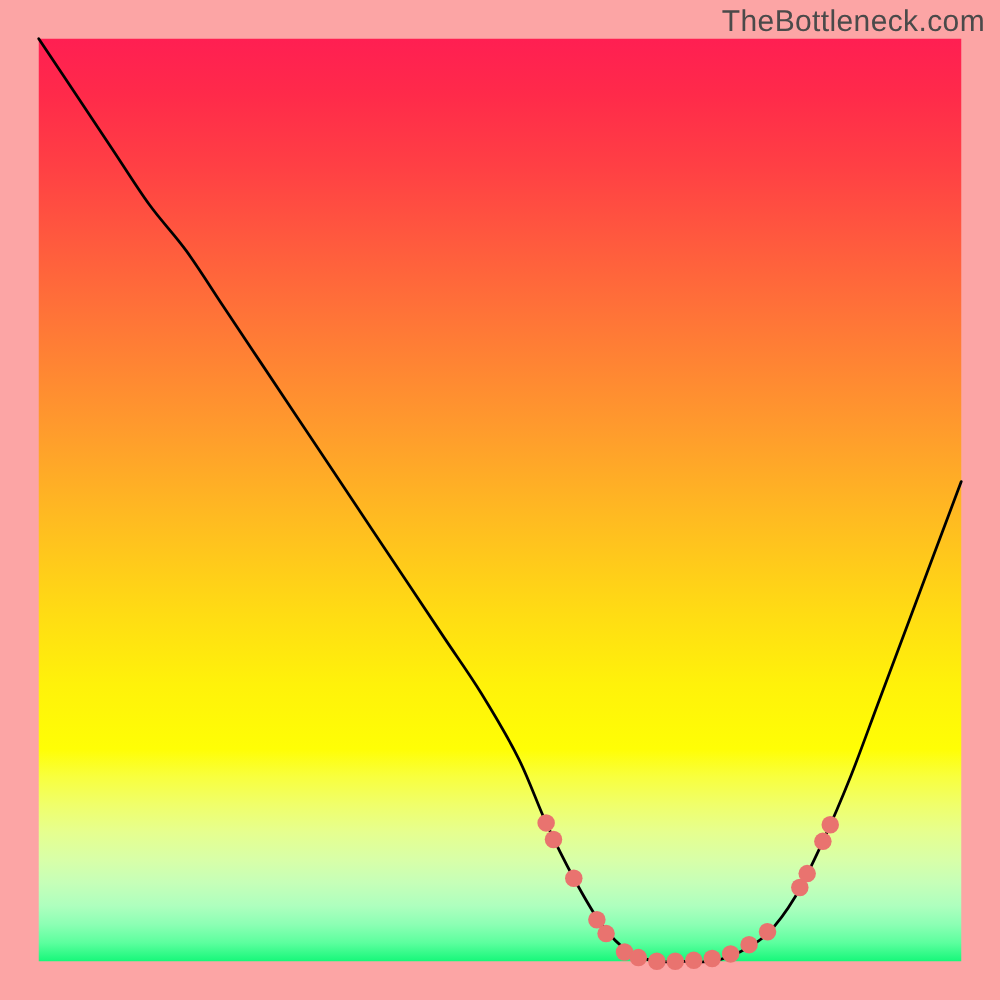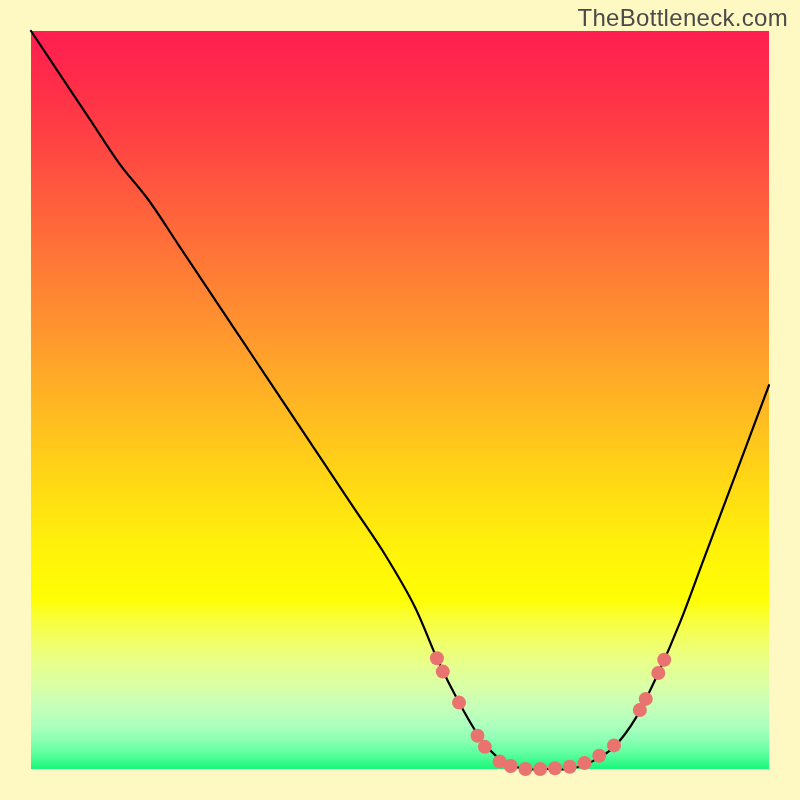--- a/index.html
+++ b/index.html
@@ -10,21 +10,21 @@
     background: #000;
     overflow: hidden;
     font-family: Arial, Helvetica, sans-serif;
   }
   .frame {
     position: absolute;
     top: 0;
     left: 0;
     width: 800px;
     height: 800px;
-    background: #fef9c3;
+    background: #fca5a5;
   }
   .plot-area {
     position: absolute;
     left: 31px;
     top: 31px;
     width: 738px;
     height: 738px;
     
     background: linear-gradient(
       to bottom,

